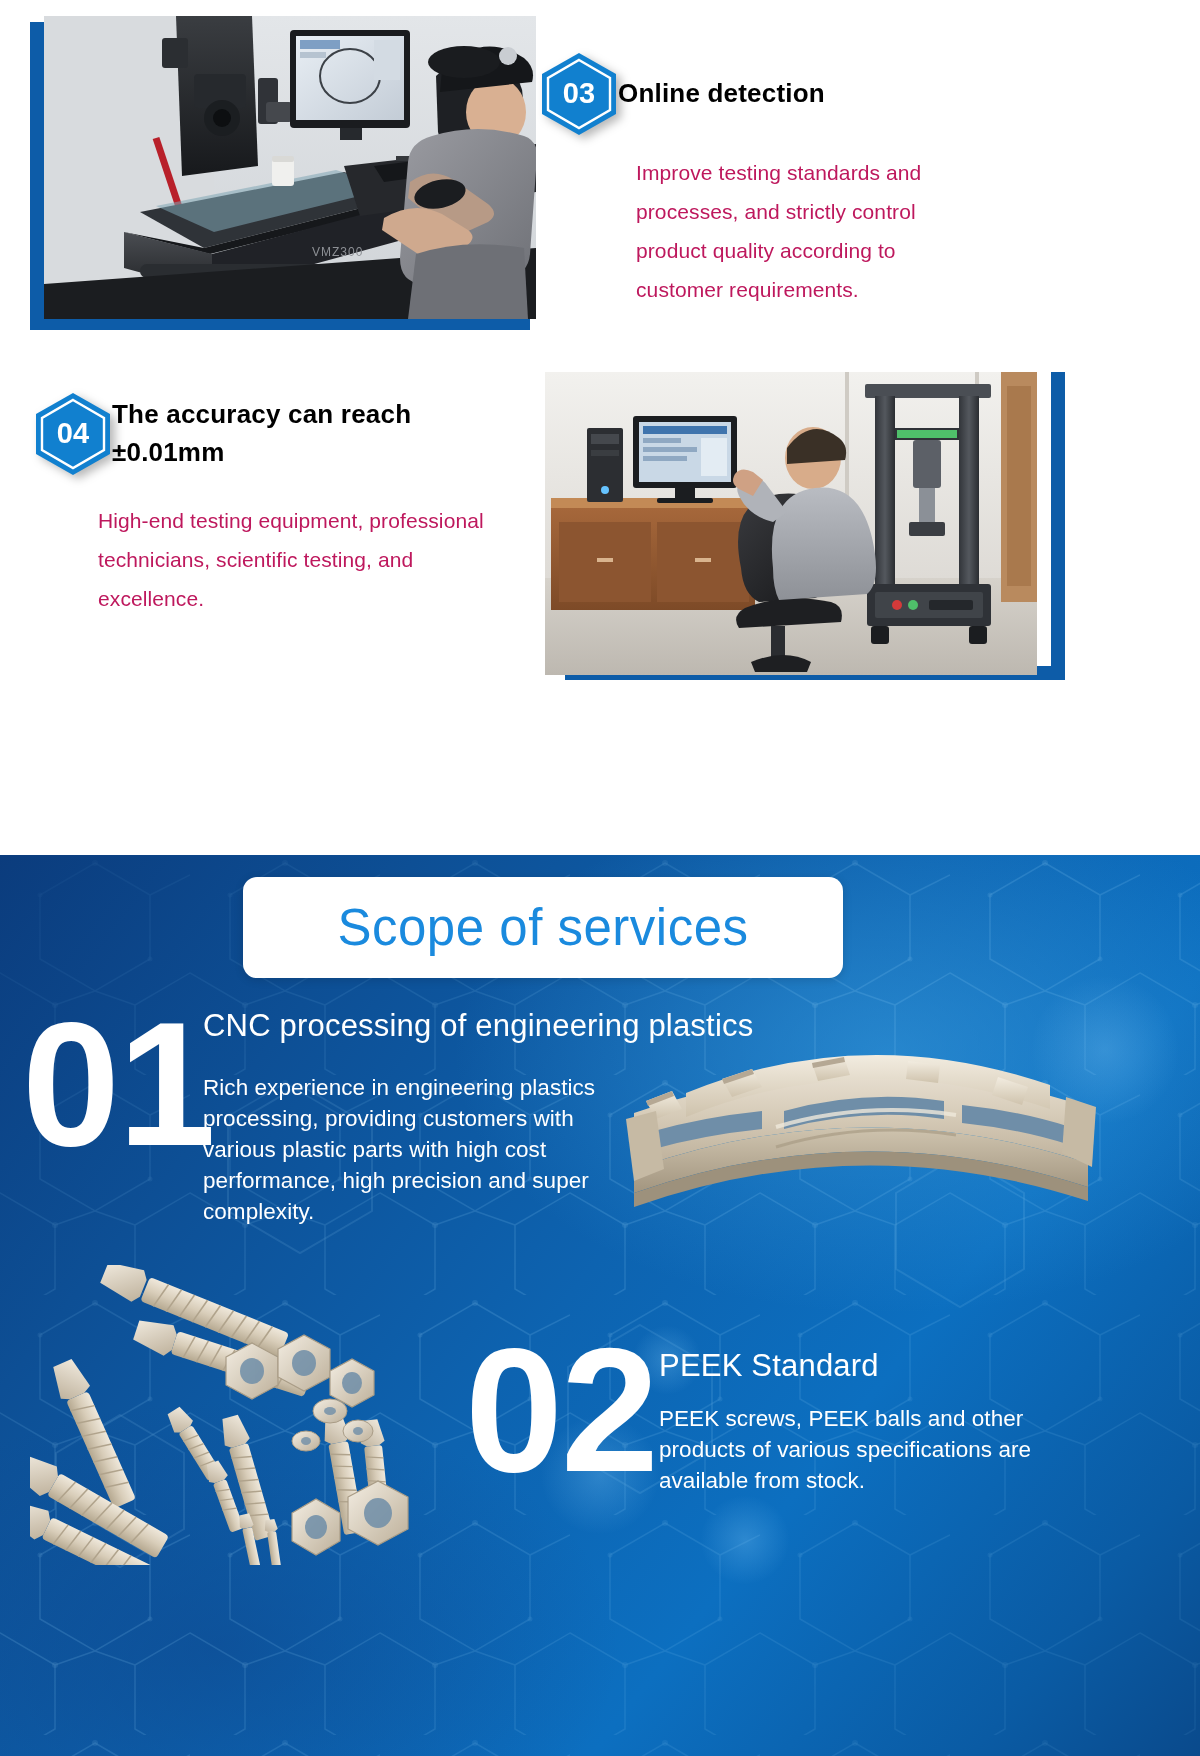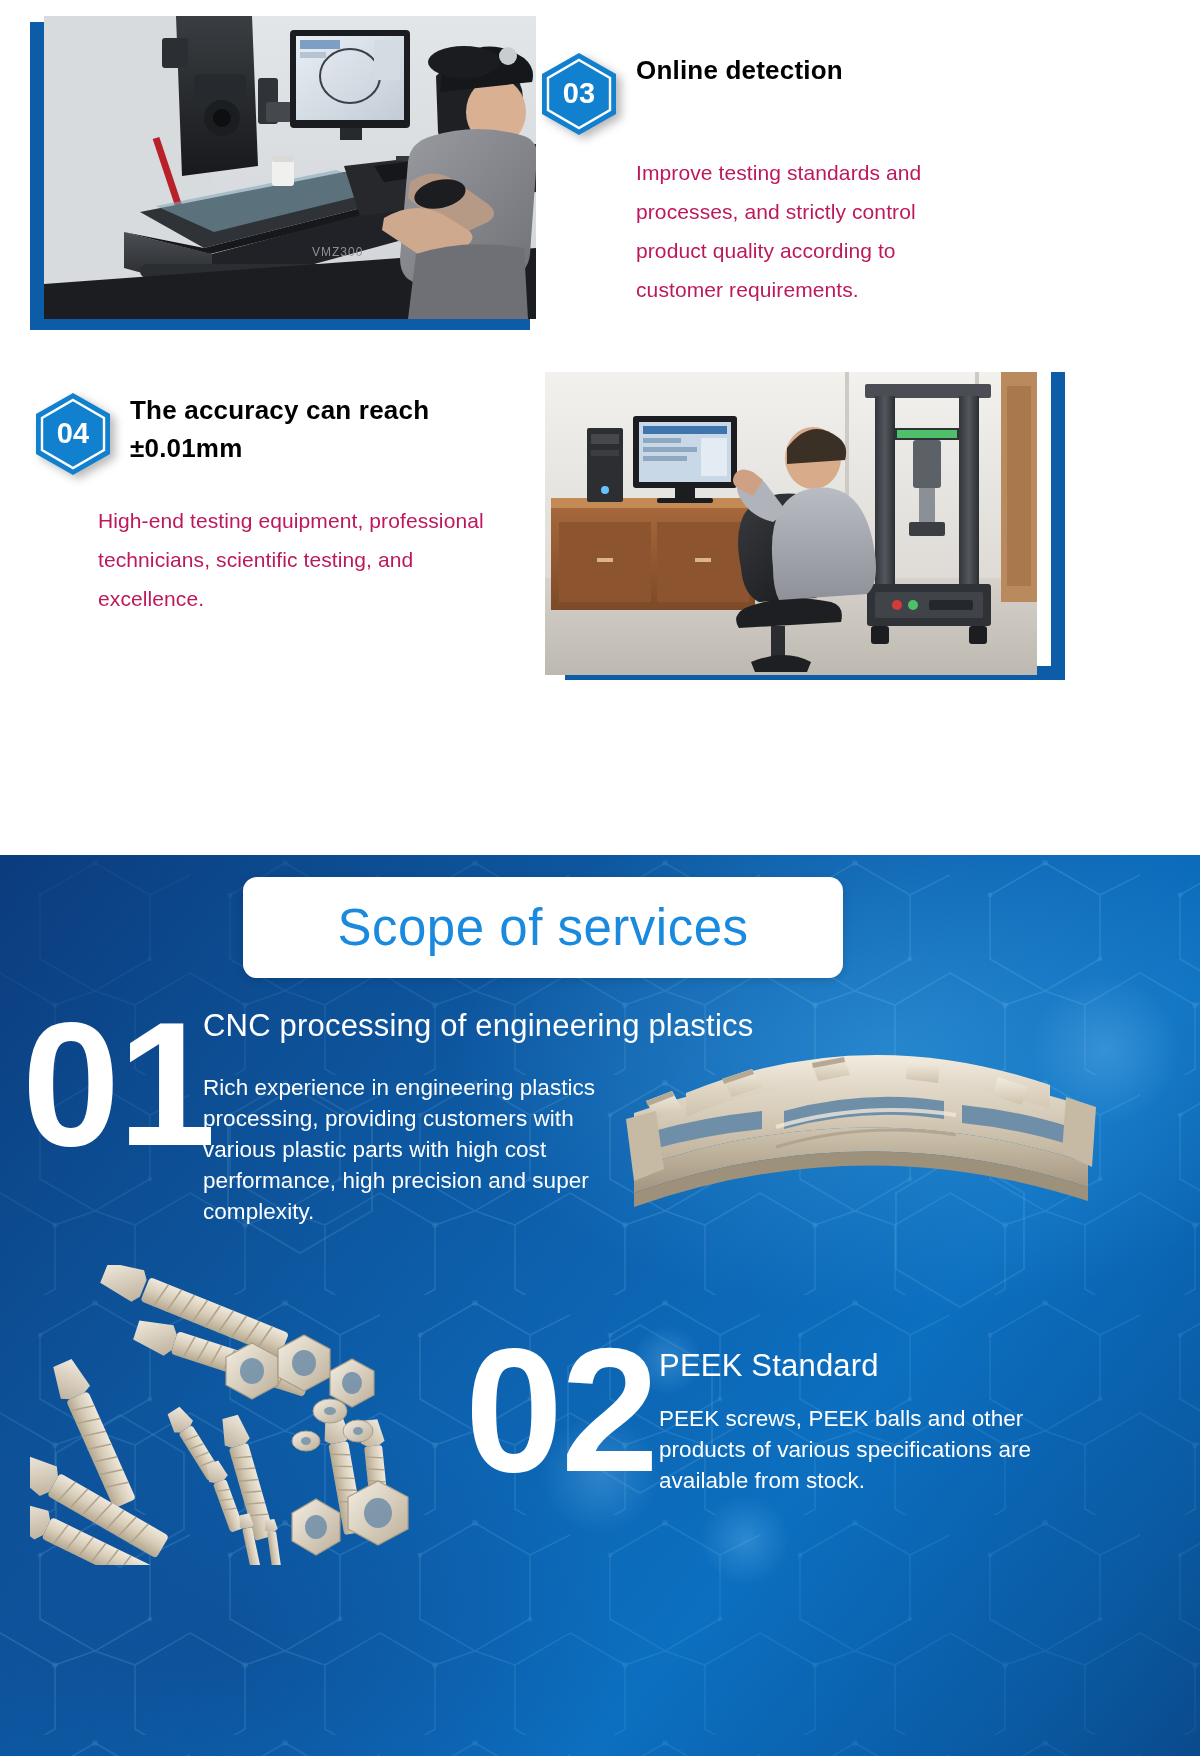--- a/index.html
+++ b/index.html
@@ -61,21 +61,21 @@
     color:#ffffff;
     font-weight:bold;
     font-size:29px;
     letter-spacing:0px;
     font-family:"Liberation Sans", sans-serif;
     padding-bottom:1px;
   }
 
   
   .feature { position:absolute; }
-  .feature .head { display:flex; gap:18px; }
+  .feature .head { display:flex; align-items:center; }
   .feature .head-title {
     color:#000000;
     font-size:26px;
     font-weight:bold;
     line-height:1.45;
     letter-spacing:0.2px;
   }
   .feature .body {
     color:#be185d;
     font-size:21px;

